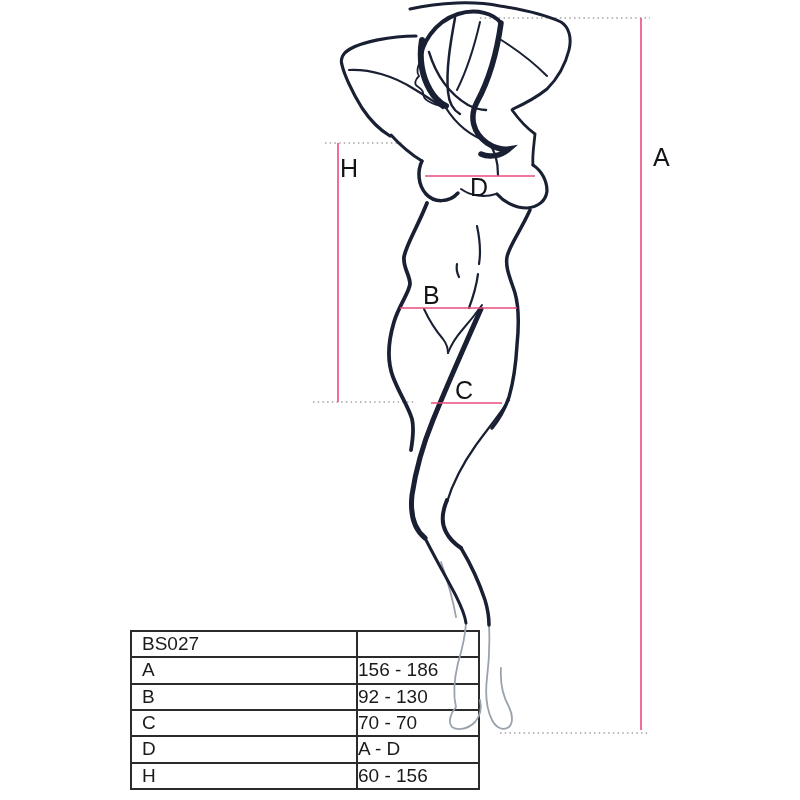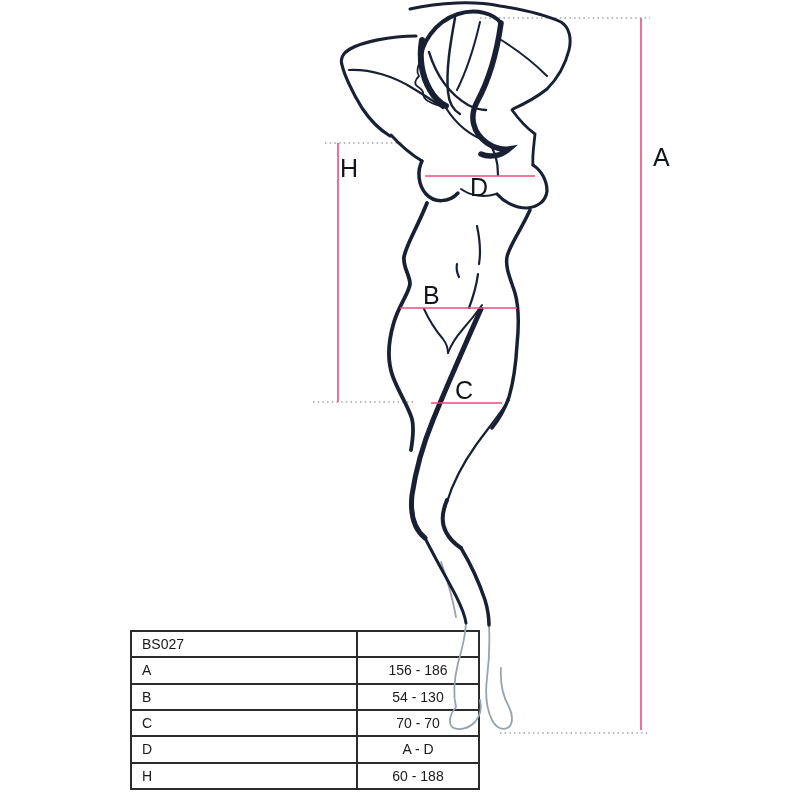--- a/index.html
+++ b/index.html
@@ -2,23 +2,23 @@
 <html><head>
 <meta charset="utf-8">
 <style>
   html,body{margin:0;padding:0;background:#ffffff;}
   body{width:800px;height:800px;position:relative;overflow:hidden;
        font-family:"Liberation Sans",sans-serif;}
   .stage{position:absolute;left:0;top:0;width:800px;height:800px;}
   svg.figure{position:absolute;left:0;top:0;z-index:2;pointer-events:none;}
   .size-table{position:absolute;left:130px;top:630px;width:348px;height:160px;
       border-collapse:collapse;table-layout:fixed;z-index:1;background:transparent;}
-  .size-table td{border:2px solid #2b2b2b;font-size:14px;color:#1a1a1a;
+  .size-table td{border:2px solid #2b2b2b;font-size:19px;color:#1a1a1a;
       padding:0 0 0 10px;height:24px;line-height:24px;white-space:nowrap;}
-  .size-table td.val{text-align:center;padding:0;}
+  .size-table td.val{text-align:left;padding:0;}
   .size-table col.c1{width:226px;}
   .size-table col.c2{width:122px;}
   text.mlabel{fill:#111418;font-family:"Liberation Sans",sans-serif;font-size:25px;}
 </style>
 </head>
 <body>
 
 <div class="stage">
 
   <table class="size-table">
@@ -30,33 +30,33 @@
         <tr>
       <td>BS027</td>
       <td class="val"></td>
     </tr>
     <tr>
       <td>A</td>
       <td class="val">156 - 186</td>
     </tr>
     <tr>
       <td>B</td>
-      <td class="val">54 - 130</td>
+      <td class="val">92 - 130</td>
     </tr>
     <tr>
       <td>C</td>
       <td class="val">70 - 70</td>
     </tr>
     <tr>
       <td>D</td>
       <td class="val">A - D</td>
     </tr>
     <tr>
       <td>H</td>
-      <td class="val">60 - 188</td>
+      <td class="val">60 - 156</td>
     </tr>
   </tbody>
     </table>
 
   <svg class="figure" width="800" height="800" viewBox="0 0 800 800">
 
     <g stroke="#a3a3a3" stroke-width="1.4" stroke-dasharray="1.5 3.2" fill="none">
       <path d="M 480,18 L 650,18"></path>
       <path d="M 325,143 L 404,143"></path>
       <path d="M 313,402 L 415,402"></path>

